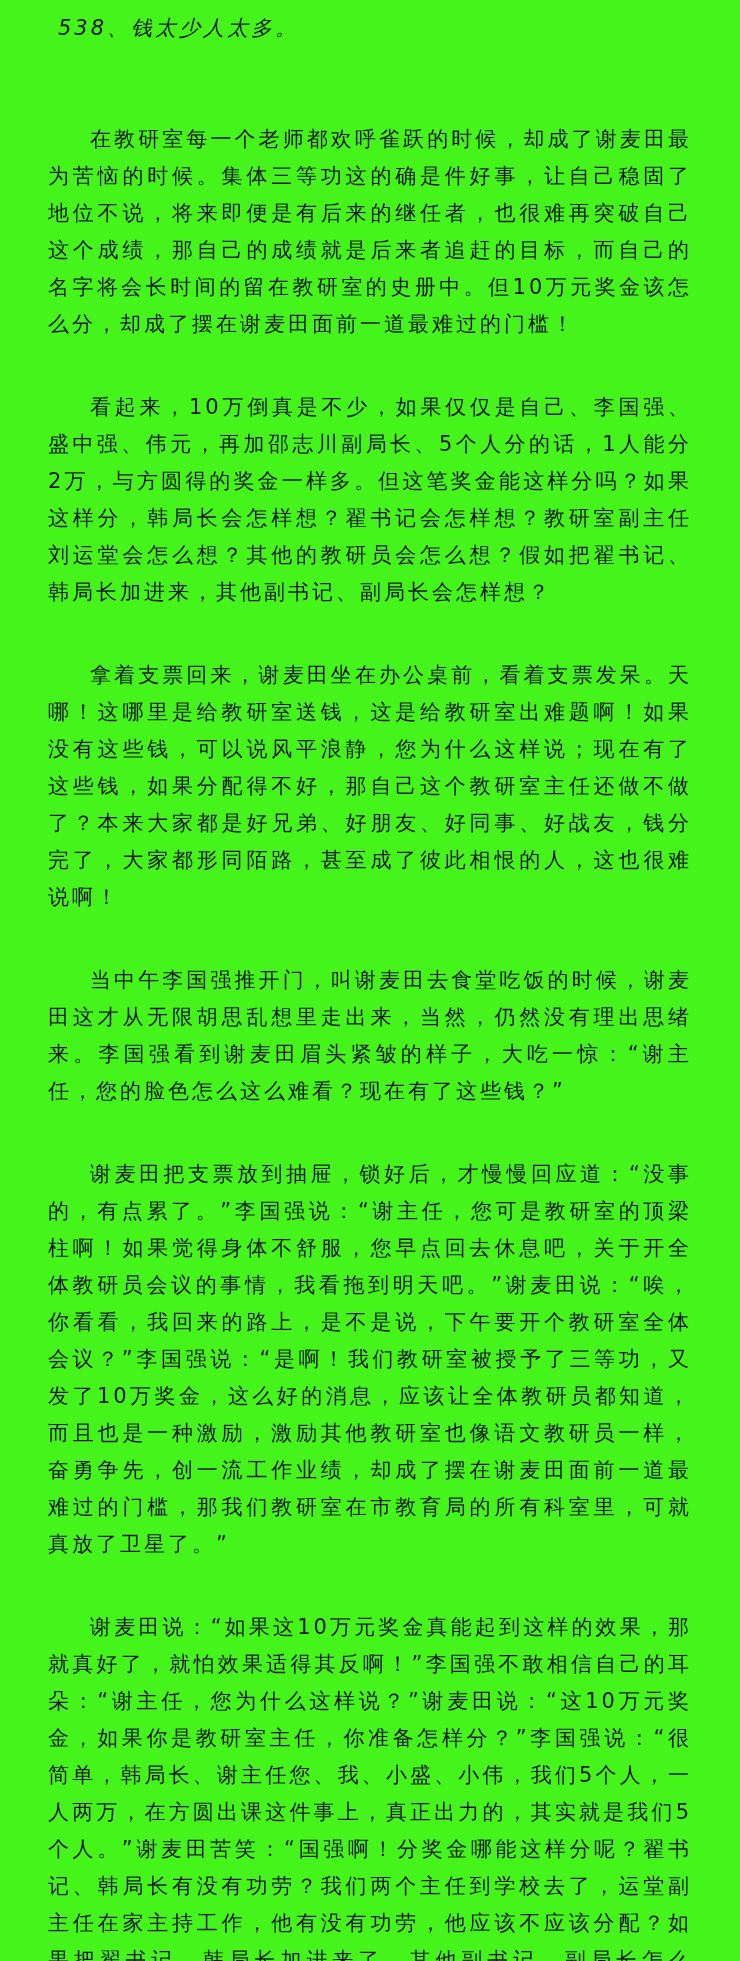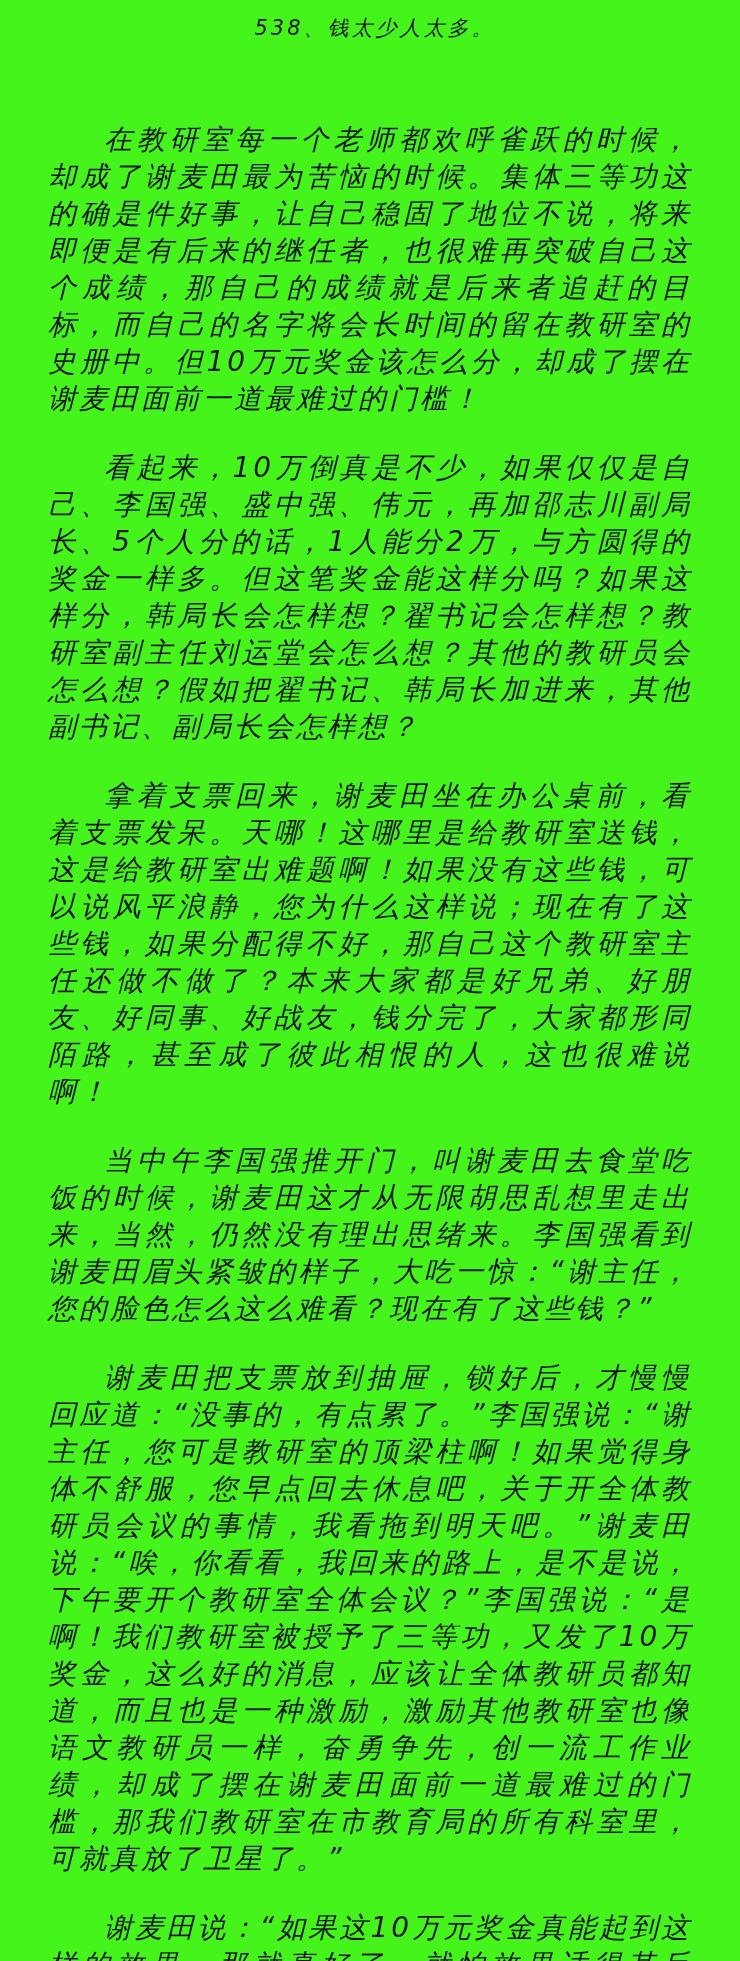--- a/index.html
+++ b/index.html
@@ -17,30 +17,28 @@
     color: #181822;
   }
   .chapter-title {
     font-size: 21px;
     font-weight: normal;
     font-style: italic;
     letter-spacing: 3px;
     margin: 0 0 0 0;
     padding-left: 10px;
     line-height: 37px;
-    text-align: center;
   }
   .body-text p {
-    font-size: 28px;
-    font-style: italic;
+    font-size: 21px;
     line-height: 37px;
     letter-spacing: 3px;
     text-indent: 2em;
     text-align: justify;
-    margin: 32px 0;
+    margin: 46px 0;
   }
   .body-text p:first-child {
     margin-top: 74px;
   }
   .body-text p:last-child {
     margin-bottom: 0;
   }
 </style>
 </head>
 <body>

